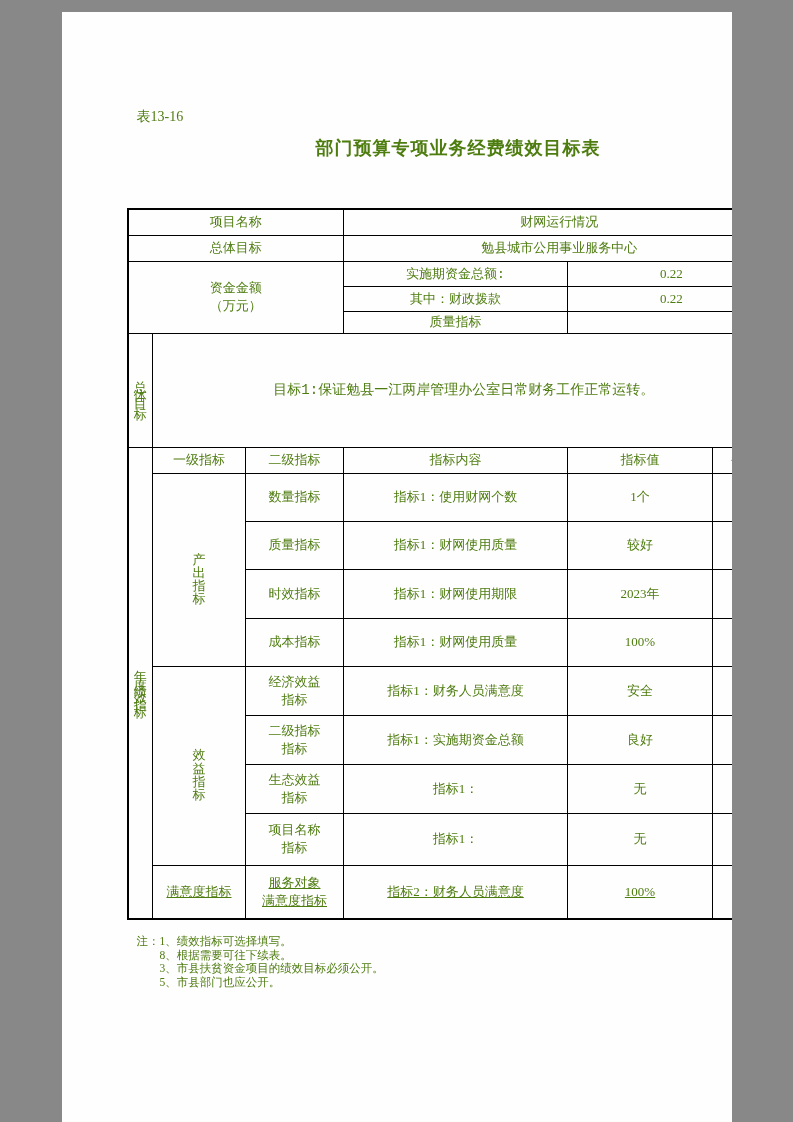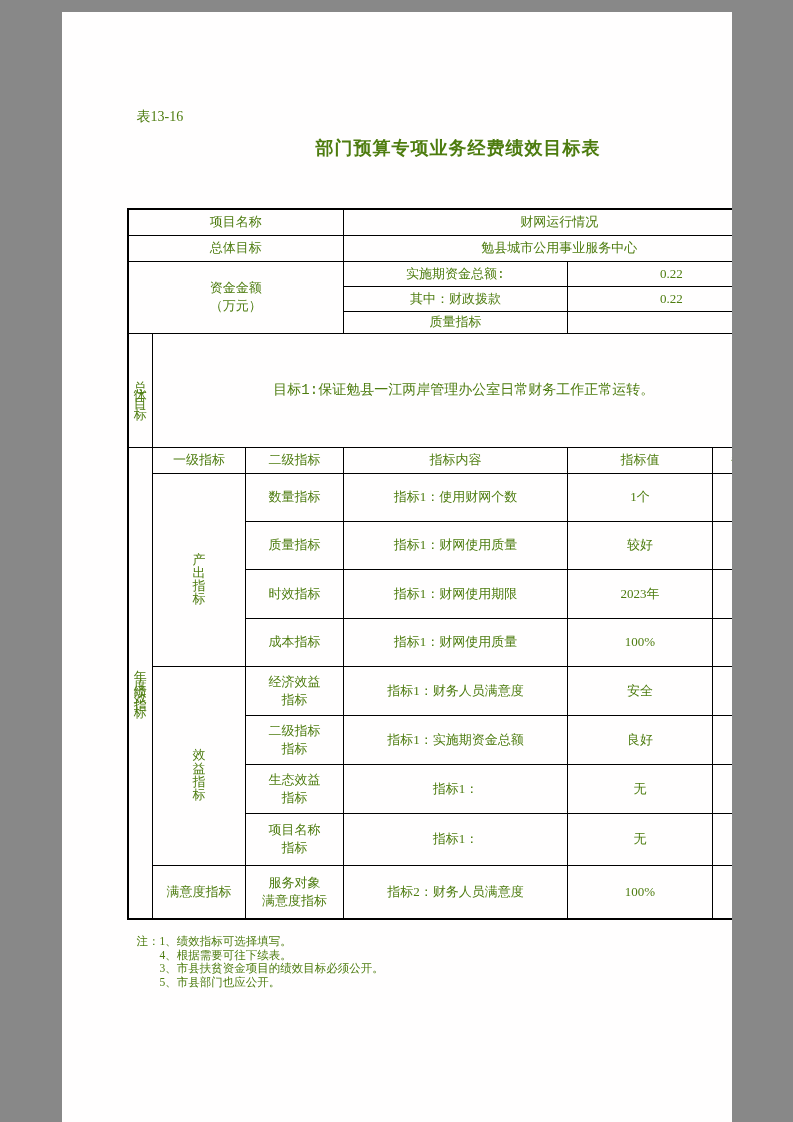--- a/index.html
+++ b/index.html
@@ -49,21 +49,21 @@
   .vt-goal  { letter-spacing:9px;  font-size:13px; }
   .vt-side  { letter-spacing:7px;  font-size:13px; }
   .vt-group { letter-spacing:13px; font-size:13px; }
   tr.h26 { height:26px; }
   tr.h25 { height:25px; }
   tr.h22 { height:22px; }
   tr.h114{ height:114px; }
   tr.h48 { height:48px; }
   tr.h49 { height:49px; }
   tr.h52 { height:52px; }
-  tr.h54 { height:54px; }
+  tr.h54 { height:54px;text-decoration:underline; }
   .notes {
     position:absolute; left:75px; top:923px;
     font-size:11.5px; line-height:13.5px;
     display:flex;
   }
   .notes-prefix { flex:0 0 auto; }
   .notes-items div { white-space:nowrap; }
 </style>
 </head>
 <body>
@@ -182,19 +182,19 @@
         <td>100%</td>
         <td></td>
       </tr>
     </tbody>
   </table>
 
   <div class="notes">
     <span class="notes-prefix">注：</span>
     <div class="notes-items">
       <div>1、绩效指标可选择填写。</div>
-      <div>4、根据需要可往下续表。</div>
+      <div>8、根据需要可往下续表。</div>
       <div>3、市县扶贫资金项目的绩效目标必须公开。</div>
       <div>5、市县部门也应公开。</div>
     </div>
   </div>
 
 </div>
 
 </body></html>

